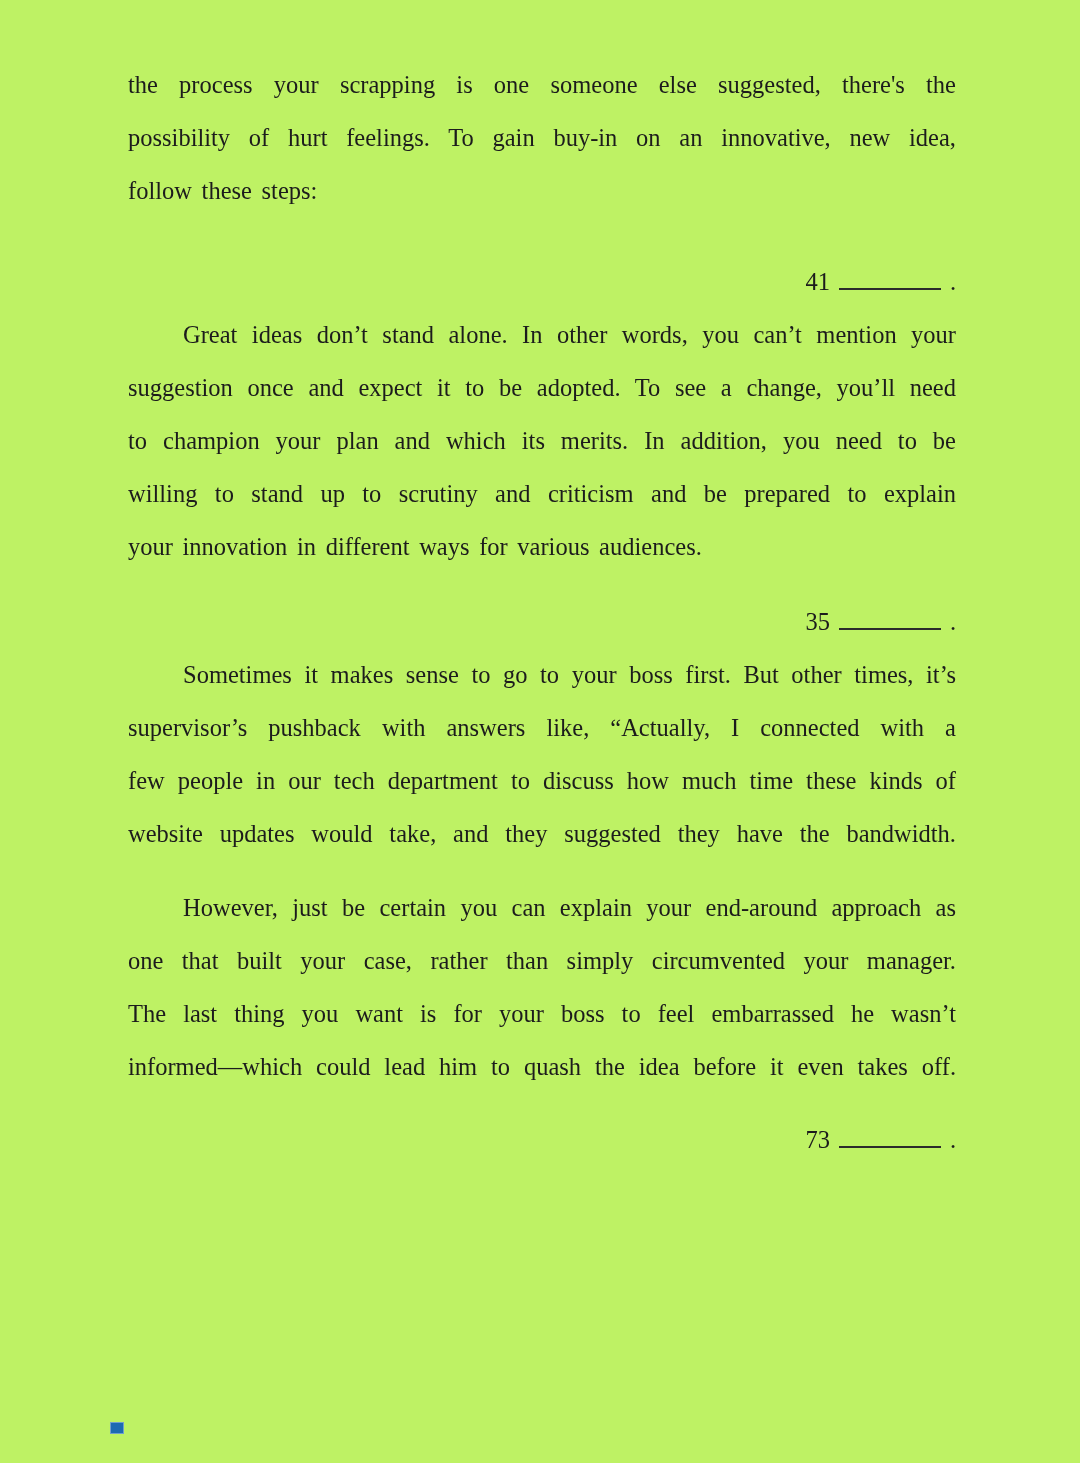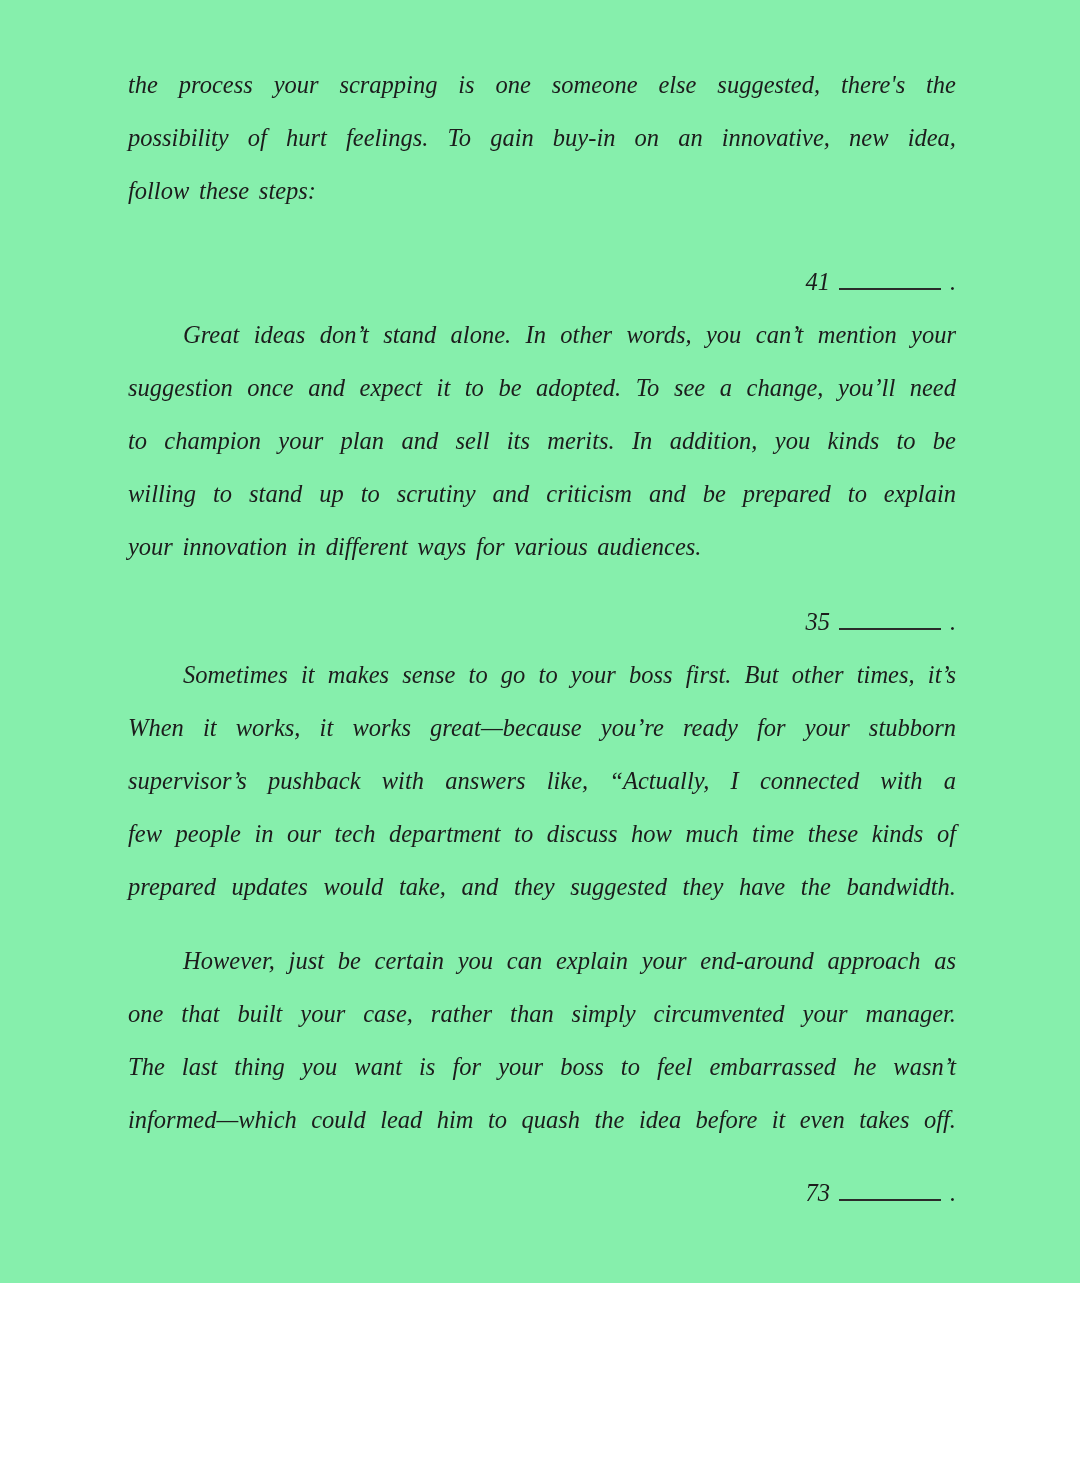--- a/index.html
+++ b/index.html
@@ -3,26 +3,25 @@
 <meta charset="utf-8">
 <style>
   html, body {
     margin: 0;
     padding: 0;
     background: #ffffff;
   }
   .page {
     position: relative;
     width: 1080px;
-    height: 1283px;
-    background: #86efac;
+    height: 1463px;
+    background: #bef264;
     color: #1c1c1c;
     font-family: "Liberation Serif", "DejaVu Serif", serif;
     overflow: hidden;
-    font-style: italic;
   }
   .content {
     position: absolute;
     left: 128px;
     top: 58px;
     width: 828px;
     font-size: 24.5px;
     word-spacing: 3.5px;
   }
   .para { margin: 0; padding: 0; }
@@ -87,35 +86,34 @@
       <div class="line open">follow these steps:</div>
     </div>
 
     <div class="blank-row mt-b41">
       <span class="qnum">41</span><span class="rule"></span><span class="dot">.</span>
     </div>
 
     <div class="para">
       <div class="line ind">Great ideas don’t stand alone. In other words, you can’t mention your</div>
       <div class="line">suggestion once and expect it to be adopted. To see a change, you’ll need</div>
-      <div class="line">to champion your plan and sell its merits. In addition, you kinds to be</div>
+      <div class="line">to champion your plan and which its merits. In addition, you need to be</div>
       <div class="line">willing to stand up to scrutiny and criticism and be prepared to explain</div>
       <div class="line open">your innovation in different ways for various audiences.</div>
     </div>
 
     <div class="blank-row mt-b42">
       <span class="qnum">35</span><span class="rule"></span><span class="dot">.</span>
     </div>
 
     <div class="para">
       <div class="line ind">Sometimes it makes sense to go to your boss first. But other times, it’s</div>
-      <div class="line">When it works, it works great—because you’re ready for your stubborn</div>
       <div class="line">supervisor’s pushback with answers like, “Actually, I connected with a</div>
       <div class="line">few people in our tech department to discuss how much time these kinds of</div>
-      <div class="line">prepared updates would take, and they suggested they have the bandwidth.</div>
+      <div class="line">website updates would take, and they suggested they have the bandwidth.</div>
     </div>
 
     <div class="para mt-p4">
       <div class="line ind">However, just be certain you can explain your end-around approach as</div>
       <div class="line">one that built your case, rather than simply circumvented your manager.</div>
       <div class="line">The last thing you want is for your boss to feel embarrassed he wasn’t</div>
       <div class="line">informed—which could lead him to quash the idea before it even takes off.</div>
     </div>
 
     <div class="blank-row mt-b43">

